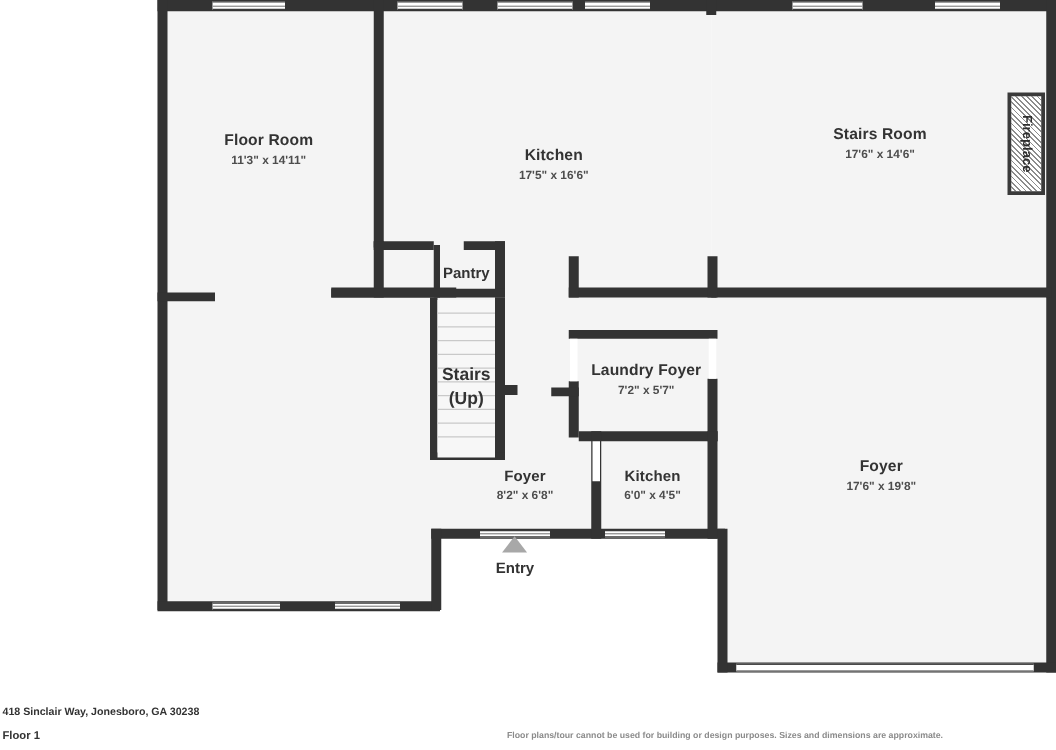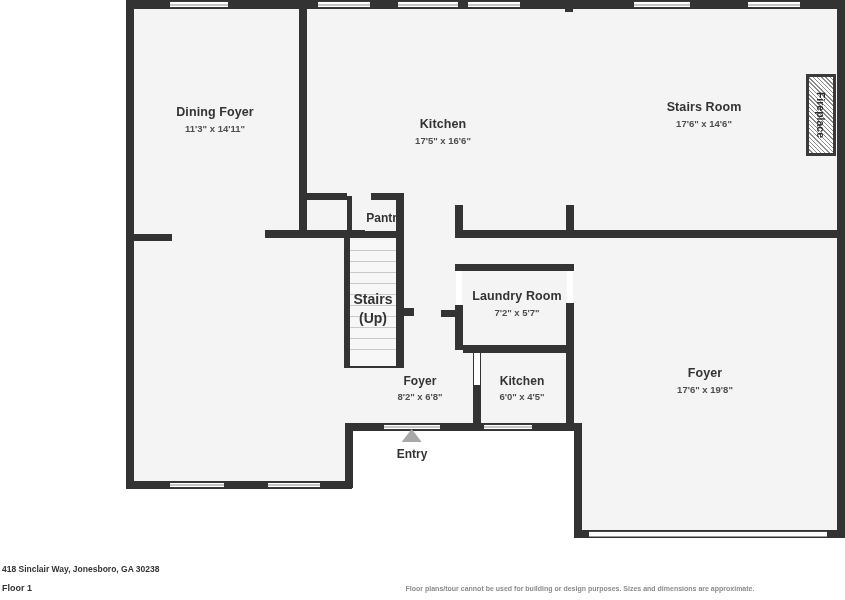--- a/index.html
+++ b/index.html
@@ -331,40 +331,40 @@
     <div class="step" style="top:76px;"></div>
     <div class="step" style="top:87px;"></div>
     <div class="step" style="top:98px;"></div>
     <div class="step" style="top:109px;"></div>
     <div id="stairs-label" style="top:50px;">
       <span>Stairs</span><br>
       <span>(Up)</span>
     </div>
   </div>
 
-  <div id="pantry-label" style="left:373px; top:211px;margin-left:12px;">Pantry</div>
+  <div id="pantry-label" style="left:373px; top:211px;">Pantry</div>
 
   <div class="room-label" style="left:215px; top:105px;">
-    <span class="rname">Dining Foyer</span>
+    <span class="rname">Floor Room</span>
     <span class="rdim">11'3" x 14'11"</span>
   </div>
 
   <div class="room-label" style="left:443px; top:117px;">
     <span class="rname">Kitchen</span>
     <span class="rdim">17'5" x 16'6"</span>
   </div>
 
   <div class="room-label" style="left:704px; top:100px;">
     <span class="rname">Stairs Room</span>
     <span class="rdim">17'6" x 14'6"</span>
   </div>
 
 
   <div class="room-label" style="left:517px; top:289px;">
-    <span class="rname">Laundry Room</span>
+    <span class="rname">Laundry Foyer</span>
     <span class="rdim">7'2" x 5'7"</span>
   </div>
 
   <div class="room-label small" style="left:420px; top:374px;">
     <span class="rname">Foyer</span>
     <span class="rdim">8'2" x 6'8"</span>
   </div>
 
   <div class="room-label small" style="left:522px; top:374px;">
     <span class="rname">Kitchen</span>

